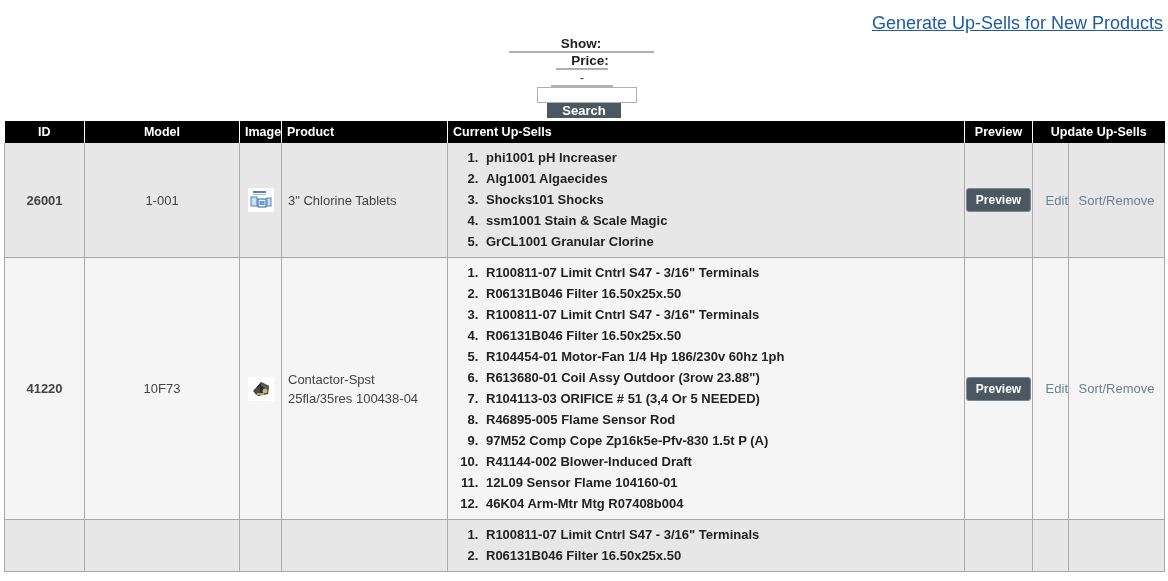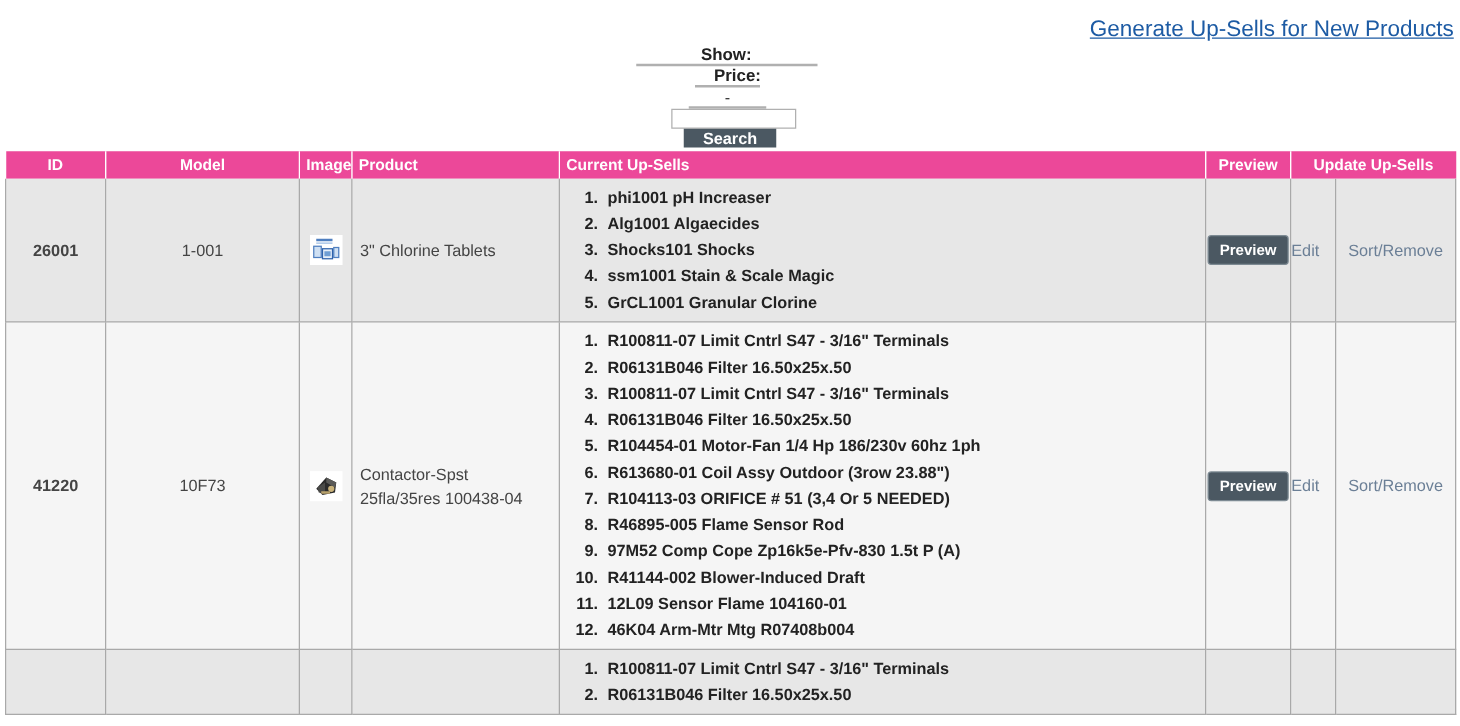--- a/index.html
+++ b/index.html
@@ -126,21 +126,21 @@
   
   .grid {
     position: absolute;
     left: 4px;
     top: 121px;
     width: 1160px;
     border-collapse: collapse;
     table-layout: fixed;
   }
   .grid th {
-    background: #ec4899;
+    background: #000000;
     color: #ffffff;
     font-size: 12.5px;
     font-weight: bold;
     height: 20px;
     padding: 1px 5px;
     border-right: 1px solid #ffffff;
     text-align: center;
     white-space: nowrap;
   }
   .grid th.left { text-align: left; }
@@ -155,21 +155,21 @@
   }
   tr.row-alt td { background: #e7e7e7; }
   tr.row-plain td { background: #f5f5f5; }
 
   .c-id      { width: 80px;  text-align: center; font-weight: bold; color: #222; }
   .c-model   { width: 155px; text-align: center; }
   .c-image   { width: 42px;  text-align: center; }
   .c-product { width: 166px; padding: 0 6px !important; line-height: 19px; }
   .c-upsell  { width: 517px; }
   .c-preview { width: 68px;  text-align: center; }
-  .c-edit    { width: 36px;  text-align: left; }
+  .c-edit    { width: 36px;  text-align: right; }
   .c-sort    { width: 96px;  text-align: center; }
 
   .cell-pad { padding: 6px 4px; }
 
   .thumb {
     display: inline-block;
     width: 26px;
     height: 24px;
     background: #ffffff;
     position: relative;

